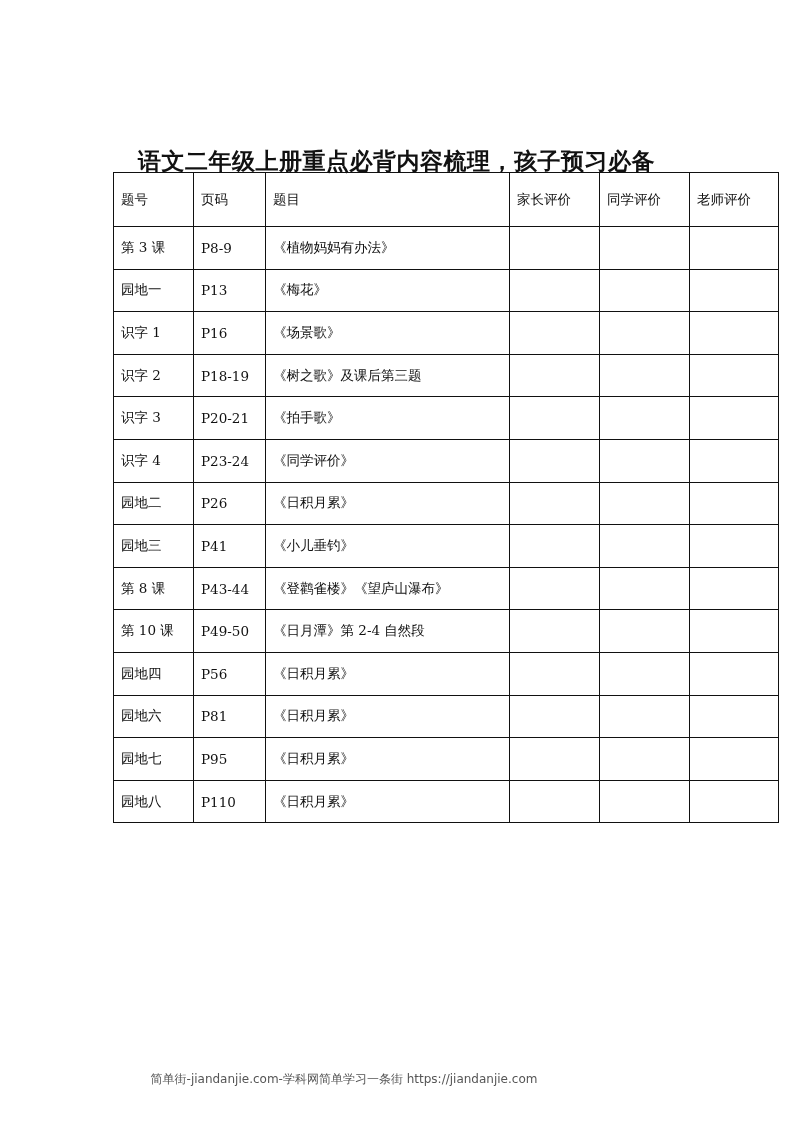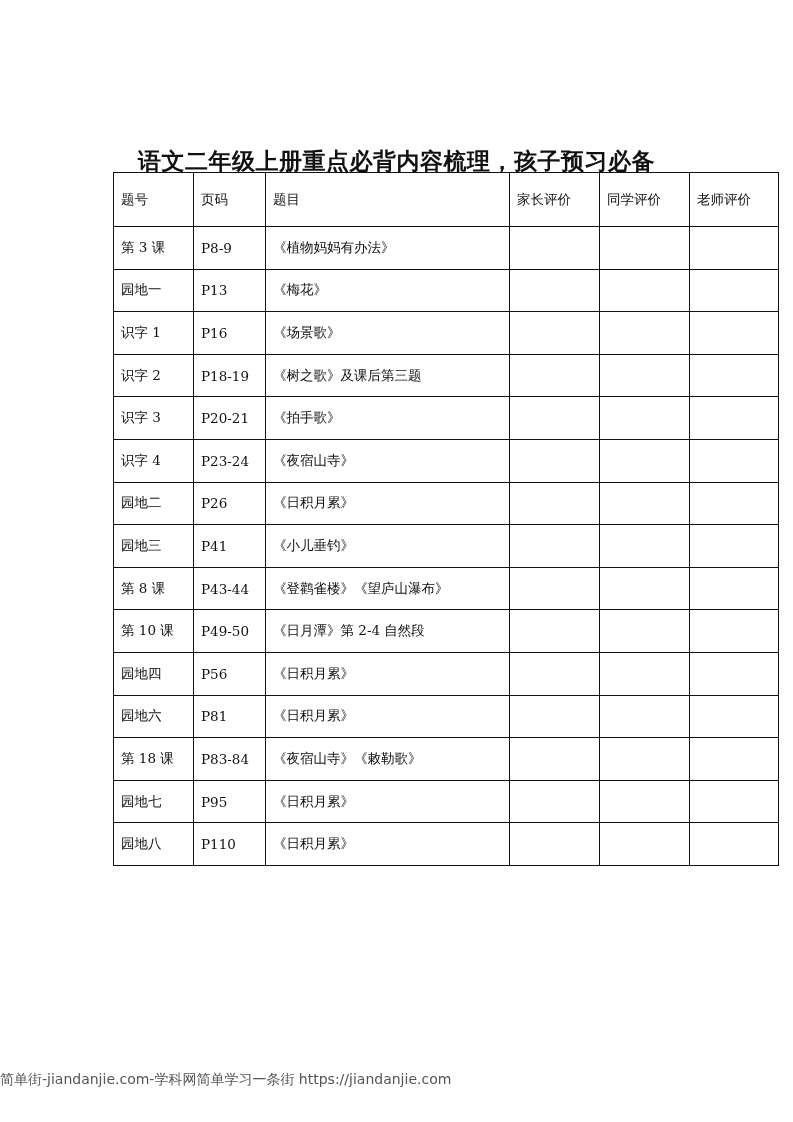--- a/index.html
+++ b/index.html
@@ -9,22 +9,22 @@
            font-family: "DejaVu Sans", "Liberation Sans", sans-serif; font-weight: bold;
            font-size: 23px; letter-spacing: 0.5px; color: #111; margin-top: 46px; }
   table { position: absolute; left: 113px; top: 172px; border-collapse: collapse; table-layout: fixed; }
   td, th { border: 1px solid #111; padding: 0 0 0 7px; font-size: 13.5px; text-align: left;
            font-weight: normal; vertical-align: middle; white-space: nowrap; overflow: hidden;
            font-family: "DejaVu Serif", "Liberation Serif", serif; }
   th { height: 53px; }
   td { height: 41.6px; }
   .c0 { width: 72px; } .c1 { width: 64px; } .c2 { width: 236px; }
   .c3 { width: 82px; } .c4 { width: 82px; margin-left: 8px; } .c5 { width: 81px; }
-  .footer { position: absolute; left: 0; width: 688px; top: 1071px; 
-            font-family: "DejaVu Sans", "Liberation Sans", sans-serif; font-size: 14px; color: #555; }
+  .footer { position: absolute; left: 0; width: 688px; top: 1071px; text-align: center;
+            font-family: "DejaVu Sans", "Liberation Sans", sans-serif; font-size: 12px; color: #555; }
 </style>
 </head>
 <body>
 
 <div class="title">语文二年级上册重点必背内容梳理，孩子预习必备</div>
 
 <table>
   <thead>
     <tr>
       <th class="c0">题号</th>
@@ -72,21 +72,21 @@
         <td class="c0">识字 3</td>
         <td class="c1">P20-21</td>
         <td class="c2">《拍手歌》</td>
         <td class="c3"></td>
         <td class="c4"></td>
         <td class="c5"></td>
       </tr>
       <tr>
         <td class="c0">识字 4</td>
         <td class="c1">P23-24</td>
-        <td class="c2">《夜宿山寺》</td>
+        <td class="c2">《同学评价》</td>
         <td class="c3"></td>
         <td class="c4"></td>
         <td class="c5"></td>
       </tr>
       <tr>
         <td class="c0">园地二</td>
         <td class="c1">P26</td>
         <td class="c2">《日积月累》</td>
         <td class="c3"></td>
         <td class="c4"></td>
@@ -126,28 +126,20 @@
       </tr>
       <tr>
         <td class="c0">园地六</td>
         <td class="c1">P81</td>
         <td class="c2">《日积月累》</td>
         <td class="c3"></td>
         <td class="c4"></td>
         <td class="c5"></td>
       </tr>
       <tr>
-        <td class="c0">第 18 课</td>
-        <td class="c1">P83-84</td>
-        <td class="c2">《夜宿山寺》《敕勒歌》</td>
-        <td class="c3"></td>
-        <td class="c4"></td>
-        <td class="c5"></td>
-      </tr>
-      <tr>
         <td class="c0">园地七</td>
         <td class="c1">P95</td>
         <td class="c2">《日积月累》</td>
         <td class="c3"></td>
         <td class="c4"></td>
         <td class="c5"></td>
       </tr>
       <tr>
         <td class="c0">园地八</td>
         <td class="c1">P110</td>

